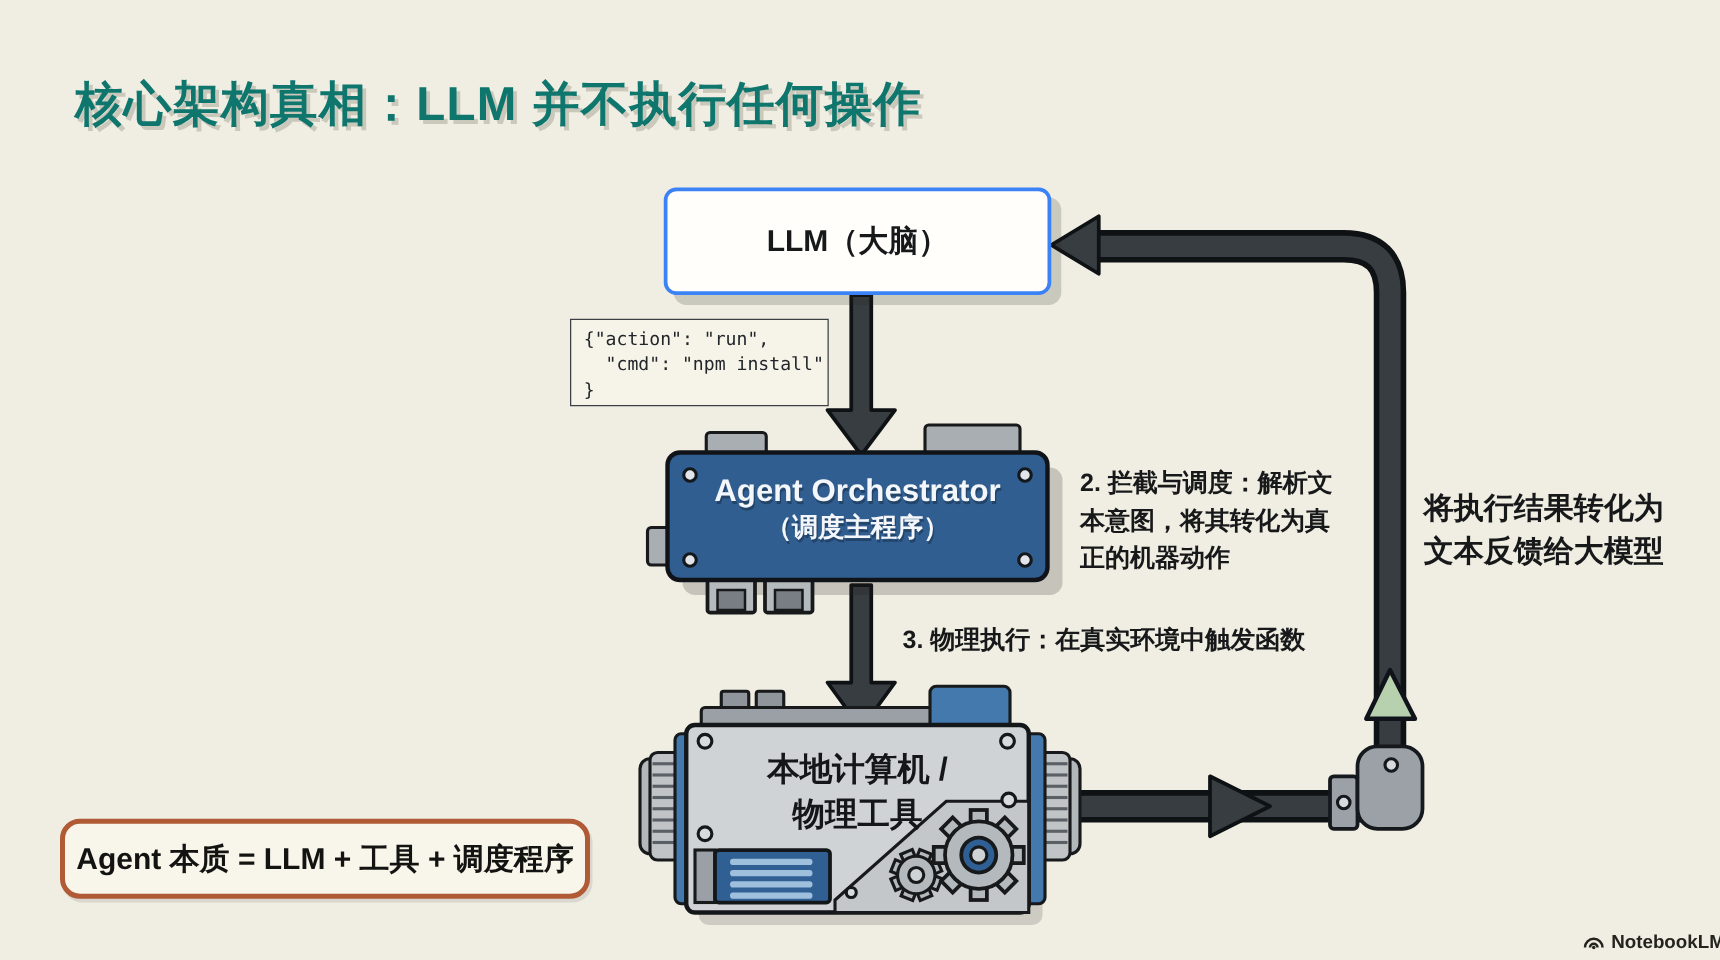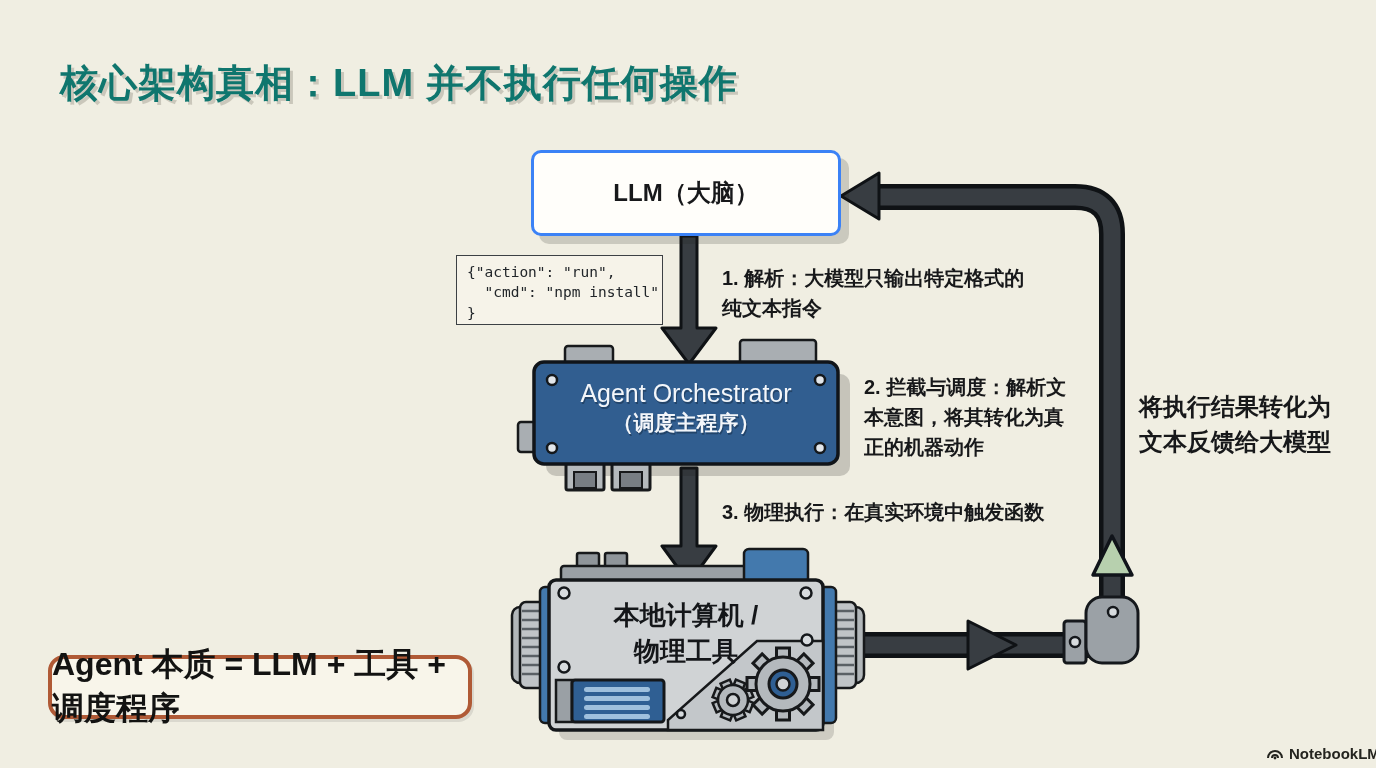--- a/index.html
+++ b/index.html
@@ -45,35 +45,35 @@
   .feedback-note{
     position:absolute;left:1139px;top:390px;width:210px;
     font-size:24px;font-weight:700;line-height:1.45;white-space:pre-line;
   }
 
   .orch-text{
     position:absolute;left:534px;top:378px;width:304px;height:70px;
     text-align:center;color:#f3f6fa;
     text-shadow:1px 2px 0 rgba(10,20,35,.35);
   }
-  .orch-text .t1{display:block;font-size:25px;font-weight:400;line-height:1.25;}
+  .orch-text .t1{display:block;font-size:25px;font-weight:700;line-height:1.25;}
   .orch-text .t2{display:block;font-size:21px;font-weight:700;line-height:1.35;text-align:center;}
 
   .machine-label{
     position:absolute;left:556px;top:597px;width:260px;
     text-align:center;font-size:26px;font-weight:700;line-height:1.4;
     white-space:pre-line;color:#141619;
   }
 
   .formula-badge{
     position:absolute;left:48px;top:655px;width:424px;height:64px;
     background:#f8f5ea;border:4px solid #b05a36;border-radius:16px;
     box-shadow:2px 3px 0 rgba(31,31,28,.10);
     display:flex;align-items:center;justify-content:center;
-    font-size:32px;font-weight:700;box-sizing:border-box;color:#131312;
+    font-size:24px;font-weight:700;box-sizing:border-box;color:#131312;
   }
 
   .watermark{
     position:absolute;left:1266px;top:742px;height:22px;
     display:flex;align-items:center;gap:5px;
     font-size:15px;font-weight:700;color:#24241f;
   }
 </style>
 </head>
 <body>
@@ -216,22 +216,20 @@
   <h1 class="page-title">核心架构真相：LLM 并不执行任何操作</h1>
 
   <div class="llm-box">
     <span>LLM（大脑）</span>
   </div>
 
   <pre class="code-box">{"action": "run",
   "cmd": "npm install"
 }</pre>
 
-  <div class="step step1">1. 解析：大模型只输出特定格式的
-纯文本指令</div>
   <div class="step step2">2. 拦截与调度：解析文
 本意图，将其转化为真
 正的机器动作</div>
   <div class="step step3">3. 物理执行：在真实环境中触发函数</div>
   <div class="feedback-note">将执行结果转化为
 文本反馈给大模型</div>
 
   <div class="orch-text">
     <span class="t1">Agent Orchestrator</span>
     <span class="t2">（调度主程序）</span>

